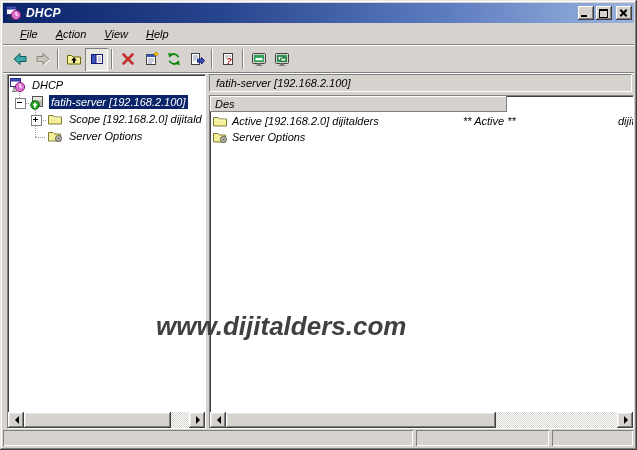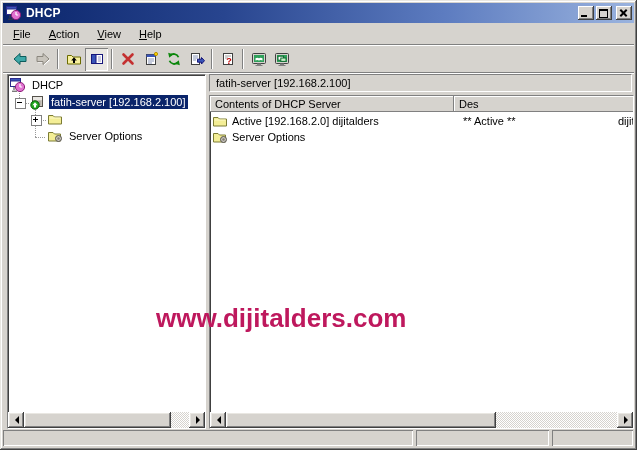--- a/index.html
+++ b/index.html
@@ -4,40 +4,40 @@
 <style>
   html,body{margin:0;padding:0;}
   body{
     width:637px;height:450px;position:relative;overflow:hidden;
     background:#d6d3ce;
     font-family:"Liberation Sans",sans-serif;font-size:11px;color:#000;
     -webkit-font-smoothing:none;
   }
   .win-frame{position:absolute;inset:0;background:#d6d3ce;
     box-shadow:inset -1px -1px 0 #404040, inset 1px 1px 0 #e9e7e2,
-               inset -2px -2px 0 #808080, inset 2px 2px 0 #ffffff;}
+               inset -2px -2px 0 #808080, inset 2px 2px 0 #ffffff;font-style:italic;}
   
   .titlebar{position:absolute;left:3px;top:3px;right:3px;height:20px;
     background:linear-gradient(to right,#0a246a 0%,#28458f 35%,#5d7cc0 70%,#9ab3de 100%);
     display:flex;align-items:center;padding:0 2px;}
   .title-icon{width:16px;height:16px;margin-left:1px;flex:0 0 auto;}
   .title-text{color:#fff;font-weight:bold;font-size:12px;margin-left:4px;flex:1;
     letter-spacing:.2px;}
   .win-btn{width:16px;height:14px;background:#d6d3ce;margin-left:2px;position:relative;
     box-shadow:inset -1px -1px 0 #404040, inset 1px 1px 0 #fff, inset -2px -2px 0 #808080;}
   .win-btn.close{margin-left:4px;}
   .btn-min::before{content:"";position:absolute;left:3px;bottom:3px;width:6px;height:2px;background:#000;}
   .btn-max::before{content:"";position:absolute;left:3px;top:3px;width:7px;height:6px;
     border:1px solid #000;border-top-width:2px;}
   .btn-close::before,.btn-close::after{content:"";position:absolute;left:3px;top:6px;width:9px;height:2px;background:#000;}
   .btn-close::before{transform:rotate(45deg);}
   .btn-close::after{transform:rotate(-45deg);}
   
   .menubar{position:absolute;left:3px;top:24px;right:3px;height:20px;display:flex;
-    align-items:center;padding-left:1px;border-bottom:1px solid #808080;
+    align-items:center;padding-left:8px;border-bottom:1px solid #808080;
     box-shadow:0 1px 0 #fff;}
   .menu-item{padding:2px 9px 3px 9px;}
   
   .toolbar{position:absolute;left:3px;top:46px;right:3px;height:26px;display:flex;
     align-items:center;padding-left:5px;border-bottom:1px solid #808080;
     box-shadow:0 1px 0 #fff;}
   .tb-btn{width:23px;height:23px;display:flex;align-items:center;justify-content:center;flex:0 0 auto;}
   .tb-btn.pressed{background:#e9e7e2;
     box-shadow:inset 1px 1px 0 #808080, inset -1px -1px 0 #fff;}
   .tb-sep{width:1px;height:20px;background:#808080;border-right:1px solid #fff;margin:0 3px;flex:0 0 auto;}
@@ -83,22 +83,22 @@
   .sb-btn.right .tri{border-left-color:#000;left:7px;}
   .sb-thumb{position:absolute;top:0;height:16px;background:#d6d3ce;
     box-shadow:inset -1px -1px 0 #404040, inset 1px 1px 0 #fff, inset -2px -2px 0 #808080, inset 2px 2px 0 #e9e7e2;}
   
   .status-pane{position:absolute;top:430px;height:16px;background:#d6d3ce;
     box-shadow:inset 1px 1px 0 #808080, inset -1px -1px 0 #fff;}
   .sp1{left:3px;width:410px;}
   .sp2{left:416px;width:133px;}
   .sp3{left:552px;width:81px;}
   
-  .watermark{position:absolute;left:156px;top:303px;font-size:26px;font-weight:bold;
-    color:#be185d;z-index:40;pointer-events:none;white-space:nowrap;}
+  .watermark{position:absolute;left:156px;top:311px;font-size:26px;font-weight:bold;
+    color:#404040;z-index:40;pointer-events:none;white-space:nowrap;}
   u{text-decoration:underline;}
   svg{display:block;}
 </style>
 </head>
 <body>
 
 <div class="win-frame">
 
   <div class="titlebar">
     <span class="title-icon">
@@ -266,20 +266,21 @@
     </div>
 
     <span class="expander plus" style="left:23px;top:40px;"></span>
     <div class="tree-row" style="left:39px;top:36px;">
       <span>
         <svg width="16" height="16">
           <path d="M1.5,4.5 L6,4.5 L7.5,6 L14.5,6 L14.5,13 L1.5,13 Z" fill="#f4ee96" stroke="#7c7c34"></path>
           <path d="M2.5,7 L13.5,7" stroke="#fdf9c8" stroke-width="1"></path>
         </svg>
       </span>
+      <span class="tree-label">Scope [192.168.2.0] dijitald</span>
     </div>
 
     <div class="tree-row" style="left:39px;top:53px;">
       <span>
         <svg width="16" height="16">
           <path d="M1.5,4.5 L6,4.5 L7.5,6 L13.5,6 L13.5,13 L1.5,13 Z" fill="#f4ee96" stroke="#7c7c34"></path>
           <circle cx="11.5" cy="10.5" r="3" fill="#c8c4bc" stroke="#55524c"></circle>
           <circle cx="11.5" cy="10.5" r="1.2" fill="#807c74"></circle>
         </svg>
       </span>
@@ -294,21 +295,20 @@
       <span class="sb-btn right">
           <span class="tri"></span>
         </span>
     </div>
   </div>
 
   <div class="banner">fatih-server [192.168.2.100]</div>
 
   <div class="list-pane">
     <div class="header-row">
-      <span class="header-cell hc1">Contents of DHCP Server</span>
       <span class="header-cell hc3">Des</span>
     </div>
 
     <div class="list-row" style="top:17px;">
       <span class="cell c1">
         <span class="row-icon">
           <svg width="16" height="16">
             <path d="M1.5,4.5 L6,4.5 L7.5,6 L14.5,6 L14.5,13 L1.5,13 Z" fill="#f4ee96" stroke="#7c7c34"></path>
             <path d="M2.5,7 L13.5,7" stroke="#fdf9c8" stroke-width="1"></path>
           </svg>

